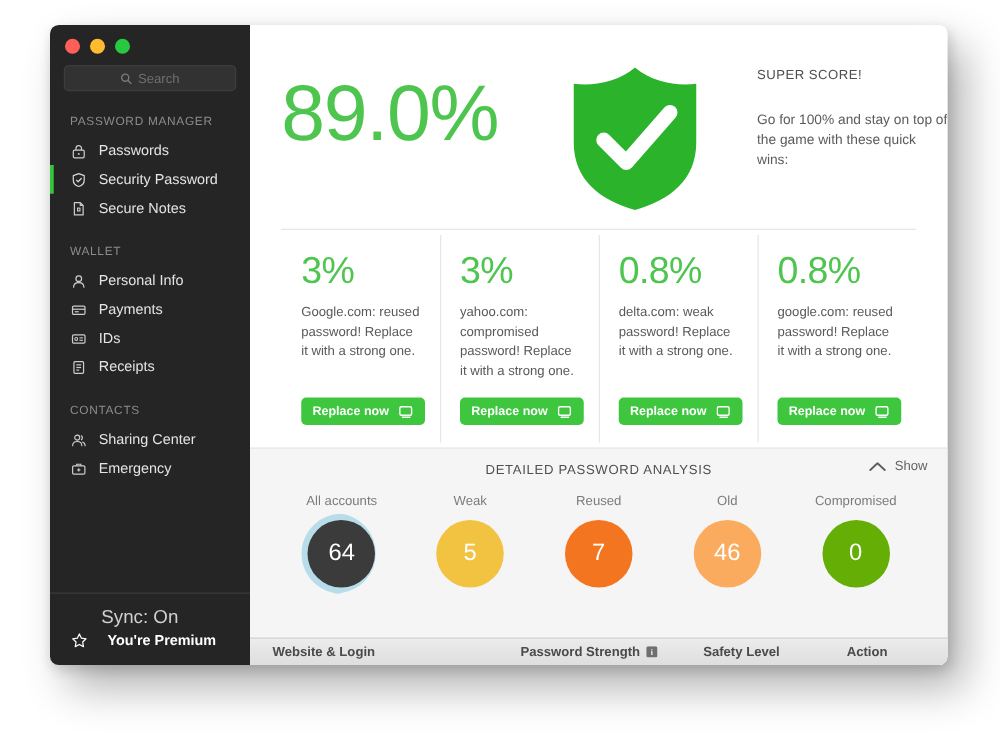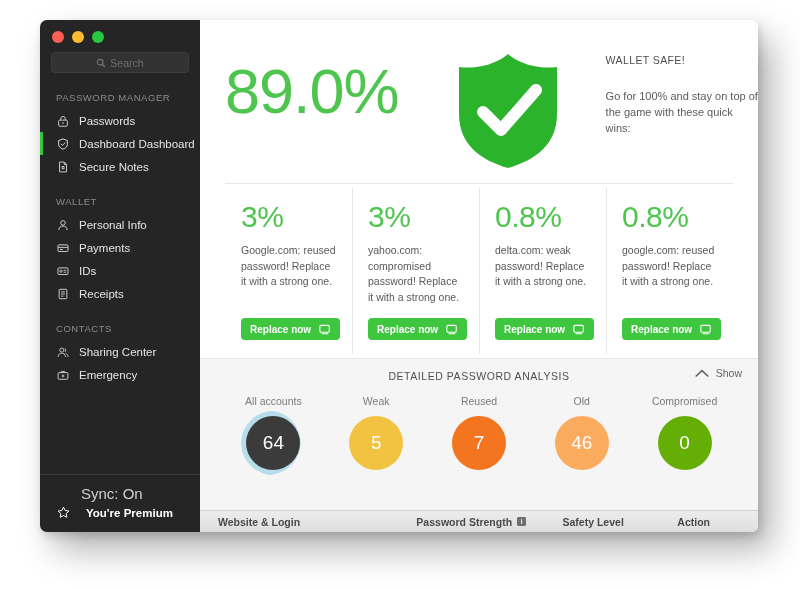--- a/index.html
+++ b/index.html
@@ -257,21 +257,21 @@
             <circle cx="8" cy="10.4" r=".9" fill="#dcdcdc"></circle>
           </svg>
           <span>Passwords</span>
         </div>
 
         <div class="nav-item active">
           <svg class="ico" viewBox="0 0 16 16">
             <path d="M8 2.2l5 1.8v4.2c0 3-2.2 4.8-5 5.7-2.8-.9-5-2.7-5-5.7V4z" fill="none" stroke="#e8e8e8" stroke-width="1.1" stroke-linejoin="round"></path>
             <path d="M5.9 8.1l1.5 1.5 2.9-3" fill="none" stroke="#e8e8e8" stroke-width="1.1" stroke-linecap="round" stroke-linejoin="round"></path>
           </svg>
-          <span>Dashboard Dashboard</span>
+          <span>Security Password</span>
         </div>
 
         <div class="nav-item">
           <svg class="ico" viewBox="0 0 16 16">
             <path d="M4 2.4h5.4L12 5v8.6H4z" fill="none" stroke="#dcdcdc" stroke-width="1.1" stroke-linejoin="round"></path>
             <path d="M9.4 2.4V5H12" fill="none" stroke="#dcdcdc" stroke-width="1.1" stroke-linejoin="round"></path>
             <rect x="6.9" y="7.4" width="2.2" height="2.6" fill="none" stroke="#dcdcdc" stroke-width="1"></rect>
           </svg>
           <span>Secure Notes</span>
         </div>
@@ -361,21 +361,21 @@
       </div>
 
       <div class="shield-wrap">
         <svg width="104" height="118" viewBox="0 0 104 118">
           <path d="M52 2 C 66 14, 86 17, 101 15 L101 62 C101 92, 80 108, 52 116 C24 108, 3 92, 3 62 L3 15 C18 17, 38 14, 52 2 Z" fill="#2bb32b"></path>
           <path d="M27 60 L45 78 L80 38" fill="none" stroke="#ffffff" stroke-width="12" stroke-linecap="round" stroke-linejoin="round"></path>
         </svg>
       </div>
 
       <div class="score-right">
-        <div class="safe-title">WALLET SAFE!</div>
+        <div class="safe-title">SUPER SCORE!</div>
         <div class="safe-text">Go for 100% and stay on top of the game with these quick wins:</div>
       </div>
     </div>
 
     <div class="hrule"></div>
 
     <div class="cards">
 
       <div class="card">
         <div class="card-pct">3%</div>

